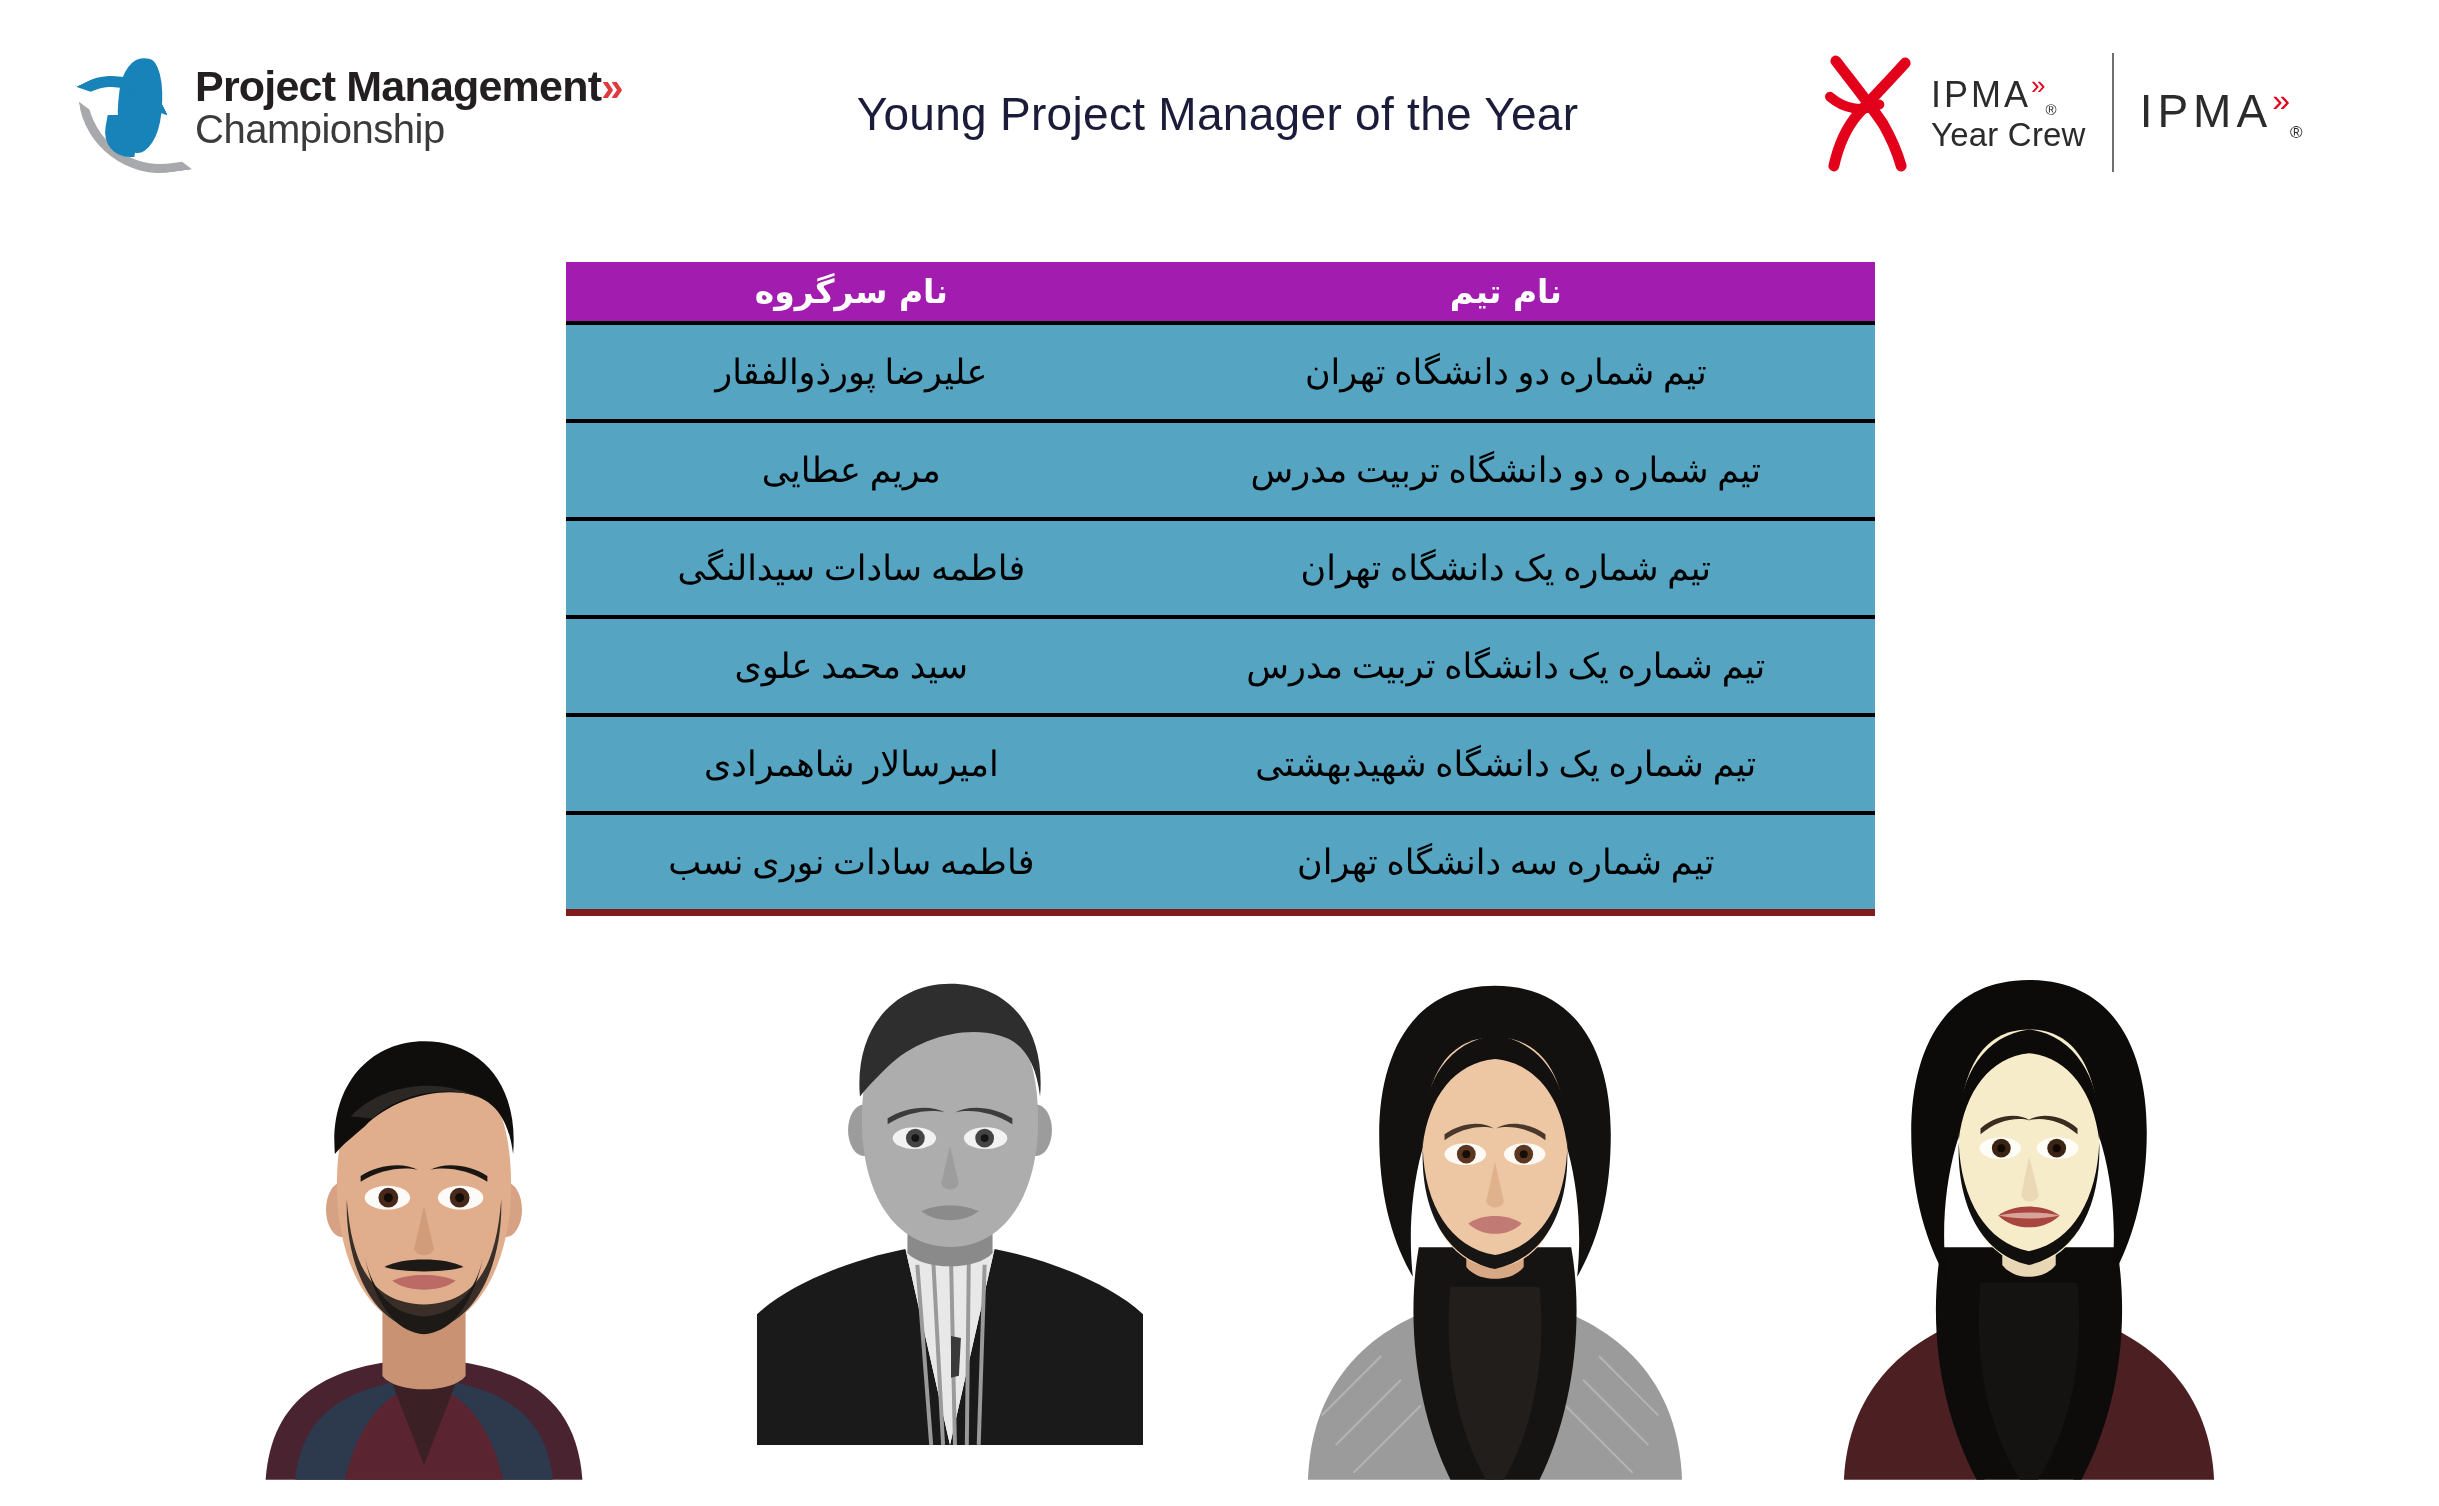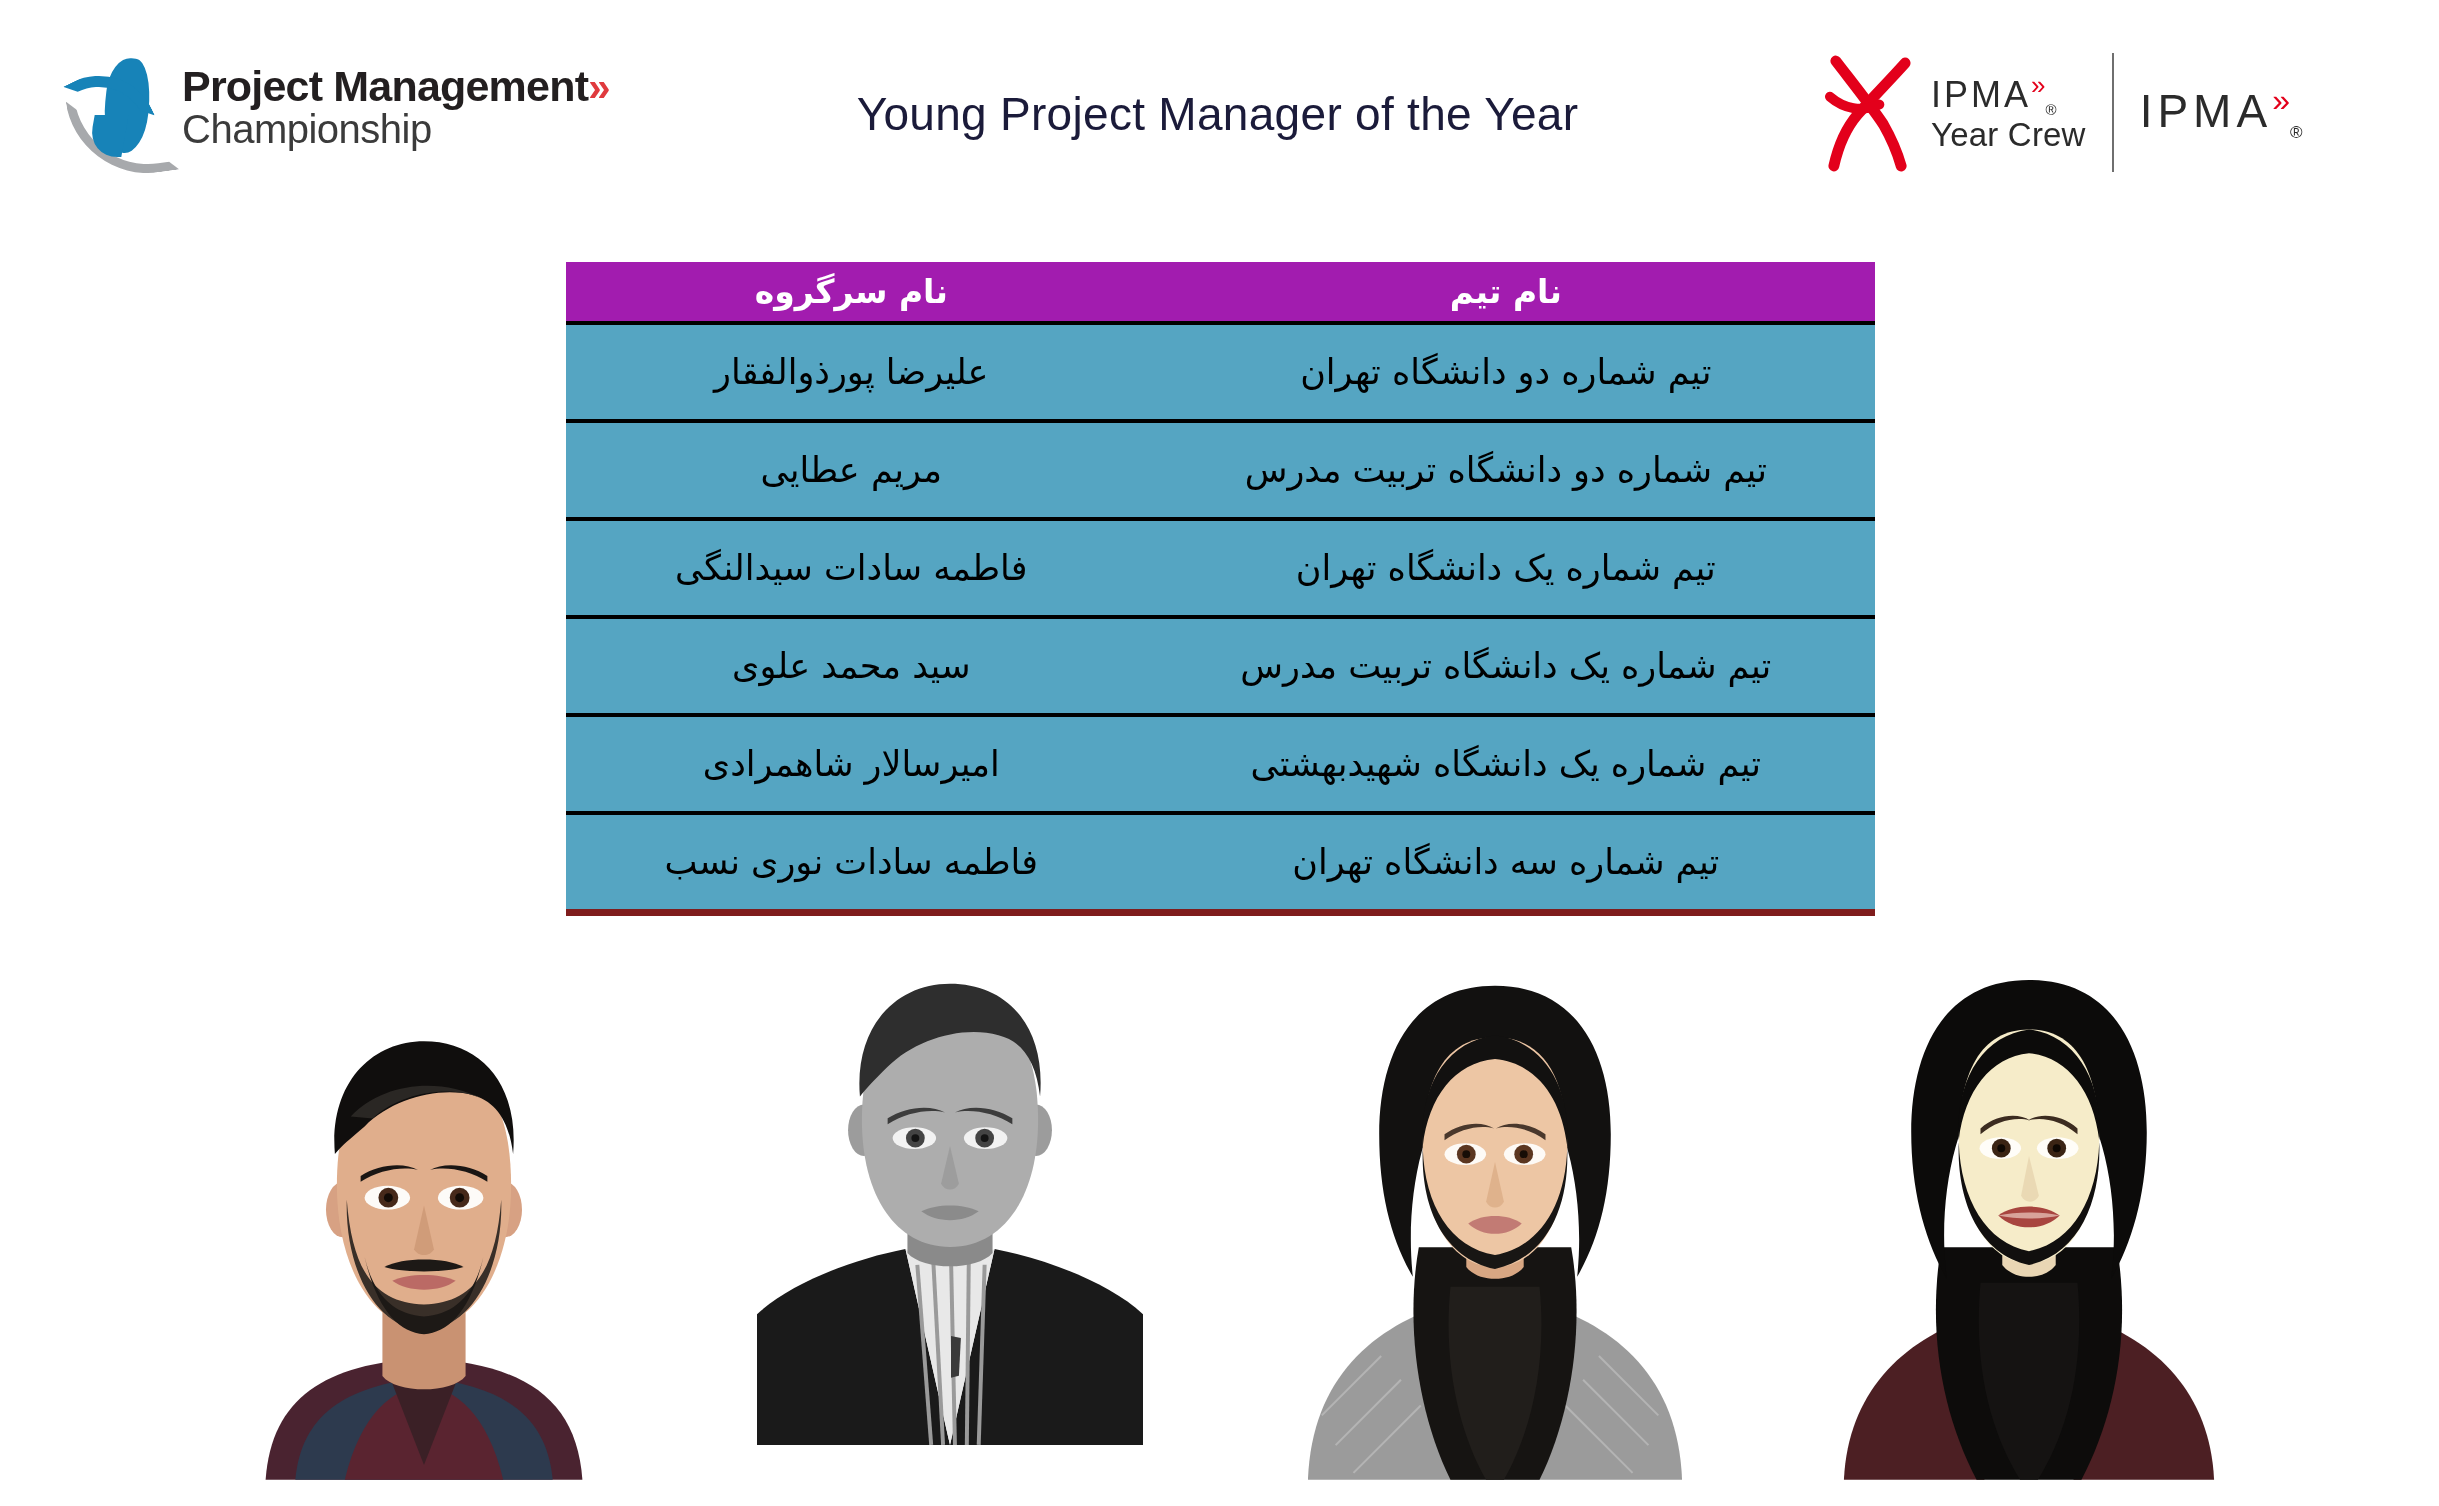--- a/index.html
+++ b/index.html
@@ -19,21 +19,21 @@
   #header-band {
     position: absolute;
     left: 0; top: 0;
     width: 2439px;
     height: 238px;
   }
 
   
   #pmc-logo {
     position: absolute;
-    left: 69px; top: 48px;
+    left: 82px; top: 48px;
     width: 554px; height: 119px;
     display: flex;
     align-items: center;
     gap: 18px;
   }
   #pmc-mark {
     position: relative;
     width: 95px; height: 107px;
     flex: 0 0 auto;
   }
@@ -164,20 +164,21 @@
     border: none;
   }
   #teams-table tbody td {
     background: #55a5c2;
     color: #000000;
     height: 94px;
     font-size: 35px;
     text-align: center;
     border-top: 4px solid #000000;
     white-space: nowrap;
+    font-family: Liberation Serif, serif;
   }
   #teams-table tbody tr:last-child td {
     border-bottom: 7px solid #7f1d1d;
   }
   #teams-table .col-team   { width: 57%; }
   #teams-table .col-leader { width: 43%; }
 
   
   #photo-strip {
     position: absolute;

